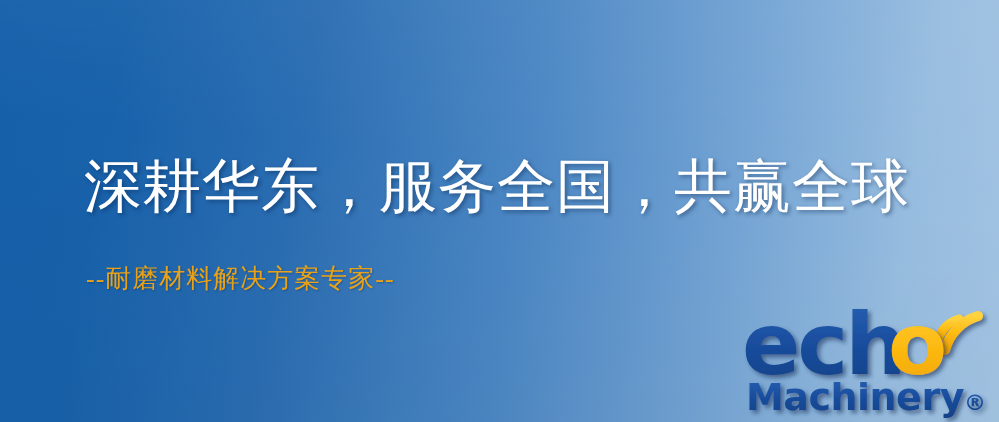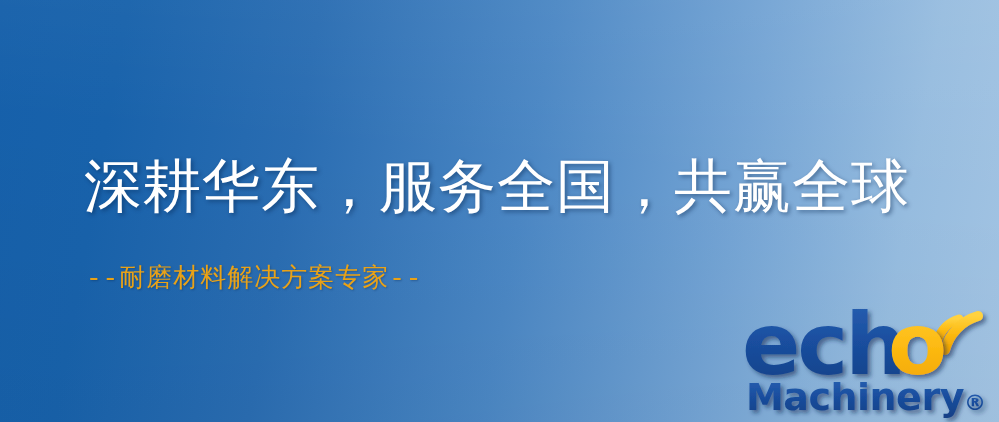--- a/index.html
+++ b/index.html
@@ -45,21 +45,21 @@
     letter-spacing: 1px;
     white-space: nowrap;
     text-shadow: 2px 2px 4px rgba(0, 30, 70, 0.45);
     z-index: 3;
   }
 
   .subtitle {
     position: absolute;
     left: 86px;
     top: 265px;
-    font-family: Liberation Mono, monospace;
+    font-family: Liberation Serif, serif;
     font-size: 26px;
     line-height: 1.1;
     color: #e9a217;
     letter-spacing: 1px;
     white-space: nowrap;
     text-shadow: 1px 1px 2px rgba(0, 30, 70, 0.30);
     z-index: 3;
   }
 
   

